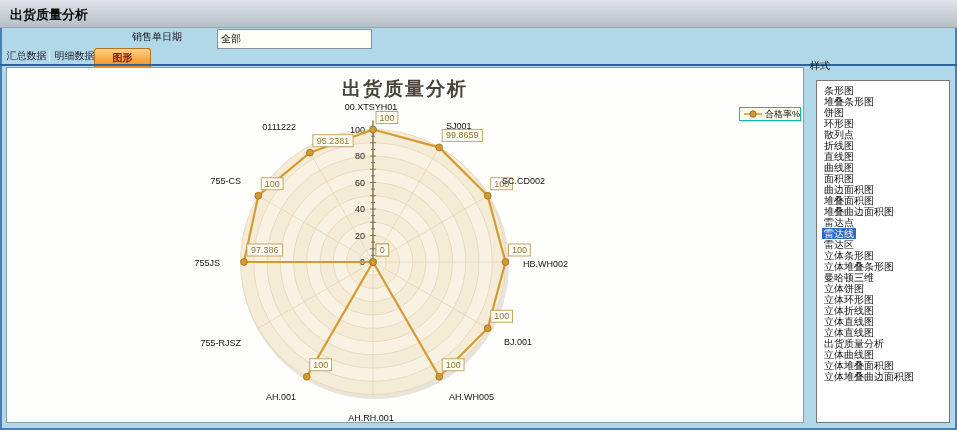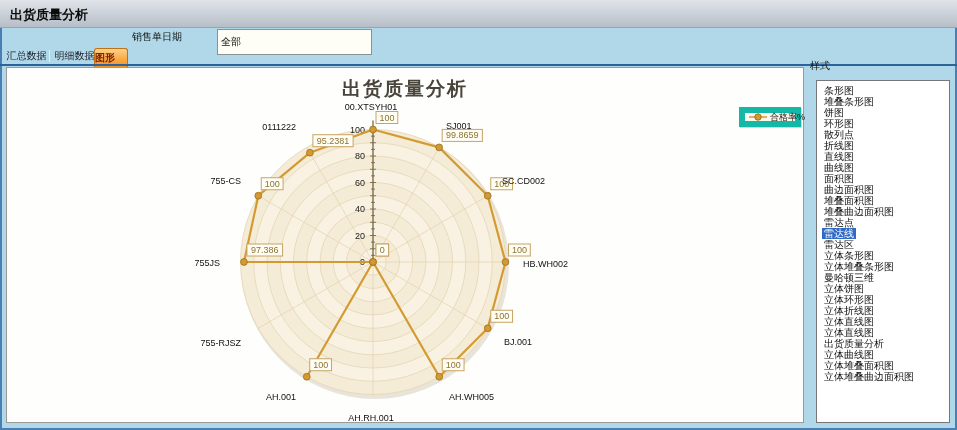--- a/index.html
+++ b/index.html
@@ -13,50 +13,50 @@
   
   #titlebar{
     position:absolute;left:0;top:0;width:957px;height:28px;
     background:linear-gradient(180deg,#e0e4e9 0%,#cdd3da 45%,#b6bec8 100%);
     border-bottom:1px solid #9aa3ae;
   }
   #titlebar .t{position:absolute;left:10px;top:6px;font-size:13px;font-weight:bold;color:#0b0b0b;}
   
   #filter-label{position:absolute;left:100px;top:30px;width:114px;text-align:center;font-size:10px;color:#111;line-height:14px;}
   #filter-input{
-    position:absolute;left:217px;top:29px;width:155px;height:26px;
+    position:absolute;left:217px;top:29px;width:155px;height:20px;
     background:#fffef6;border:1px solid #8b9097;font-size:10px;padding:0 3px;color:#111;
     font-family:"Liberation Sans","DejaVu Sans",sans-serif;
   }
   
   .tab{position:absolute;top:48px;height:16px;font-size:10px;color:#1c1c28;text-align:center;line-height:16px;cursor:default;}
   #tab-summary{left:4px;width:45px;}
   #tab-detail{left:52px;width:45px;}
   #tab-sep{position:absolute;left:49px;top:50px;width:1px;height:12px;background:#dff0f8;}
   #tab-chart{
-    position:absolute;left:94px;top:48px;width:34px;height:19px;
+    position:absolute;left:94px;top:48px;width:57px;height:19px;
     background:linear-gradient(180deg,#ffd28a 0%,#f8ab45 55%,#f2922b 100%);
     border:1px solid #bf7114;border-bottom:none;border-radius:3px 3px 0 0;
-    font-size:10px;font-weight:bold;color:#801f03;line-height:18px;
+    font-size:10px;font-weight:bold;color:#801f03;text-align:center;line-height:18px;
   }
   #content-topline{position:absolute;left:0;top:64px;width:957px;height:2px;background:#2d639b;}
   
   #chart-panel{
     position:absolute;left:6px;top:67px;width:798px;height:356px;
     background:#fefefd;border:1px solid #9a9a9a;
   }
   #chart-title{
     position:absolute;left:0;right:0;top:8px;text-align:center;
     font-family:"Liberation Serif","DejaVu Serif",serif;
     font-size:19px;font-weight:bold;color:#49453b;letter-spacing:2px;
   }
   #radar-svg{position:absolute;left:0;top:0;}
   #legend{
-    position:absolute;left:732px;top:39px;width:62px;height:20px;
-    background:#fdf8ec;border:6px solid #14b8a6;box-shadow:1px 1px 0 rgba(160,140,90,.35);
+    position:absolute;left:732px;top:39px;width:62px;height:14px;
+    background:#fdf8ec;border:1px solid #14b8a6;box-shadow:1px 1px 0 rgba(160,140,90,.35);
     display:flex;align-items:center;padding:0 3px;
   }
   #legend svg{flex:0 0 auto;margin-right:2px;}
   #legend .lg-txt{font-size:9px;color:#111;white-space:nowrap;}
   
   #style-title{position:absolute;left:810px;top:59px;font-size:10px;color:#111;}
   #style-listbox{
     position:absolute;left:816px;top:80px;width:134px;height:343px;
     background:#ffffff;border:1px solid #767676;
     padding:4px 0 12px 7px;overflow:hidden;

